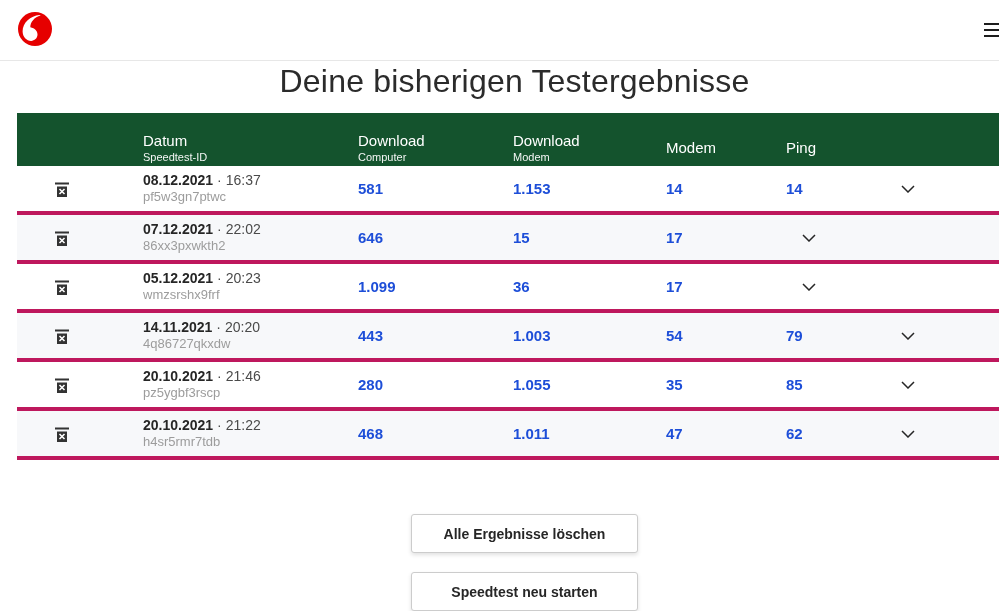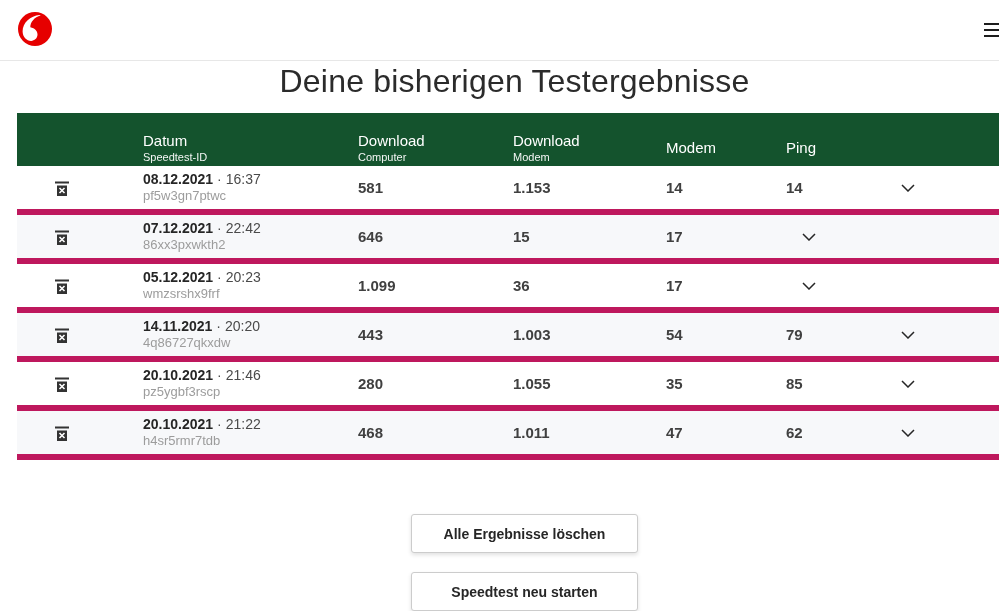--- a/index.html
+++ b/index.html
@@ -72,38 +72,38 @@
     flex-direction: column;
     justify-content: center;
     height: 70px;
   }
   .thead .hmain { font-size: 15px; font-weight: 400; line-height: 18px; }
   .thead .hsub  { font-size: 11px; font-weight: 400; line-height: 14px; opacity: 0.95; }
 
   .trow {
     height: 49px;
     background: #ffffff;
-    border-bottom: 6px solid #be185d;
+    border-bottom: 4px solid #be185d;
   }
   .trow.alt { background: #f7f8fa; }
 
   .trash-cell { display: flex; align-items: center; padding-left: 36px; }
   .trash-btn {
     background: transparent; border: none; cursor: pointer;
     padding: 2px; line-height: 0;
   }
 
   .datum-cell { display: flex; flex-direction: column; justify-content: center; }
   .date-line { font-size: 14px; line-height: 17px; }
   .date { font-weight: 700; color: #262626; }
   .sep  { color: #4a4a4a; margin: 0 4px; }
   .time { color: #4a4a4a; font-weight: 400; }
   .stid { font-size: 13px; line-height: 16px; color: #9c9c9c; }
 
-  .val { font-size: 15px; font-weight: 700; color: #404040; }
+  .val { font-size: 15px; font-weight: 700; color: #1d4ed8; }
 
   .chevron-cell { display: flex; align-items: center; padding-left: 12px; }
   .chev-btn {
     background: transparent; border: none; cursor: pointer;
     padding: 4px; line-height: 0;
   }
 
   
   .action-btn {
     position: absolute;
@@ -199,21 +199,21 @@
       <button class="trash-btn" aria-label="delete">
         <svg width="14" height="16" viewBox="0 0 14 16">
           <rect x="0" y="1.5" width="14" height="2" fill="#333"></rect>
           <rect x="2" y="5.5" width="10" height="10.5" fill="#333"></rect>
           <path d="M4.5 8 L9.5 13 M9.5 8 L4.5 13" stroke="#fff" stroke-width="1.6"></path>
         </svg>
       </button>
     </div>
     <div class="datum-cell">
       <div class="date-line">
-        <span class="date">07.12.2021</span><span class="sep">·</span><span class="time">22:42</span>
+        <span class="date">07.12.2021</span><span class="sep">·</span><span class="time">22:02</span>
       </div>
       <div class="stid">86xx3pxwkth2</div>
     </div>
     <div class="val">646</div>
     <div class="val">15</div>
     <div class="val">17</div>
     <div class="chevron-cell">
       <button class="chev-btn" aria-label="expand">
         <svg width="14" height="8" viewBox="0 0 14 8">
           <path d="M1 1 L7 7 L13 1" stroke="#262626" stroke-width="1.5" fill="none"></path>

